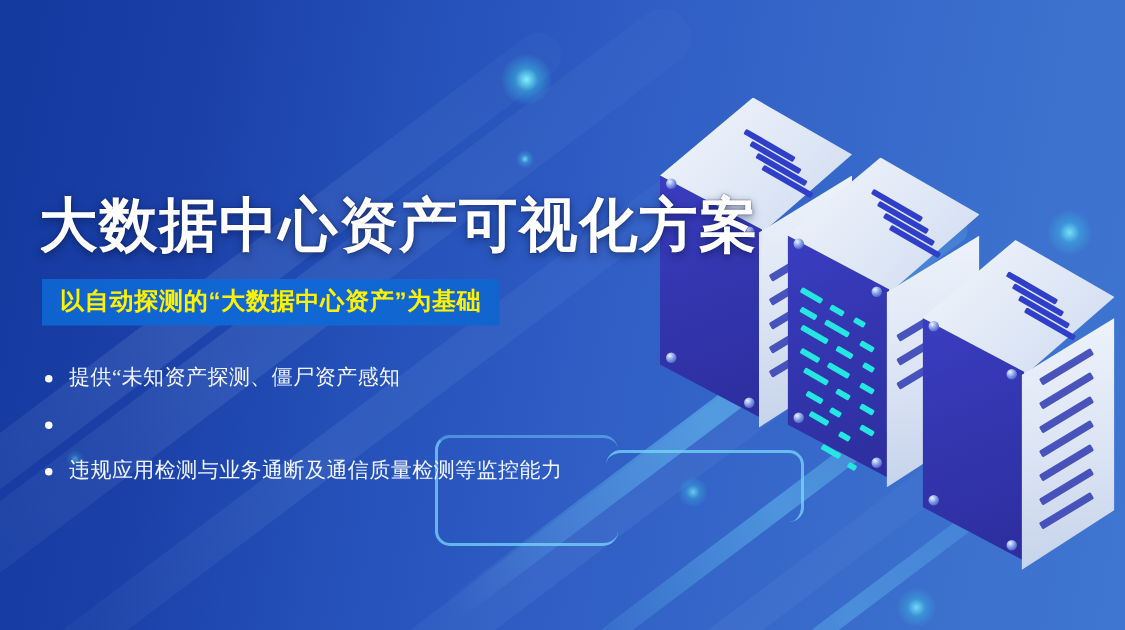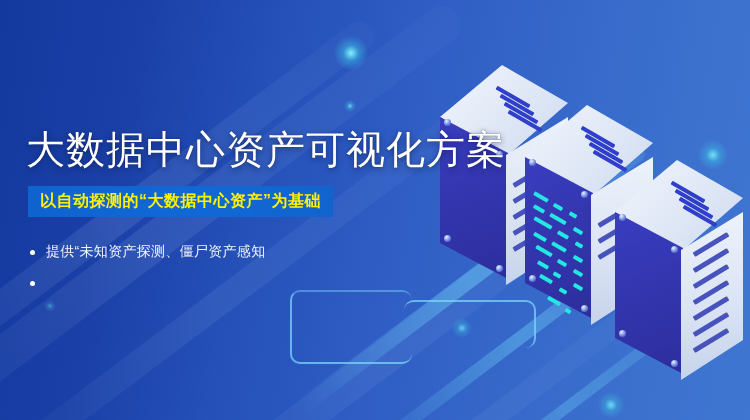--- a/index.html
+++ b/index.html
@@ -97,21 +97,21 @@
   .code-bar { position: absolute; background: #25e6e0; border-radius: 1px; }
 
   
   .content { position: absolute; left: 0; top: 0; width: 460px; height: 420px; }
 
   .title {
     position: absolute;
     left: 26px;
     top: 123px;
     font-size: 39px;
-    font-weight: 400;
+    font-weight: 700;
     letter-spacing: 1px;
     color: #ffffff;
     white-space: nowrap;
     text-shadow: 0 2px 6px rgba(8,20,70,0.55), 0 0 1px rgba(10,25,80,0.9);
   }
 
   .subtitle-banner {
     position: absolute;
     left: 28px;
     top: 186px;
@@ -128,20 +128,21 @@
     white-space: nowrap;
     letter-spacing: .5px;
   }
 
   .bullets { position: absolute; left: 30px; top: 238px; width: 420px; }
   .bullet-row {
     display: flex;
     align-items: center;
     height: 28px;
     margin-bottom: 3px;
+    font-family: Liberation Serif, serif;
   }
   .dot {
     width: 5px; height: 5px;
     border-radius: 50%;
     background: #ffffff;
     margin-right: 11px;
     flex: 0 0 auto;
   }
   .bullet-row .label {
     font-size: 14px;
@@ -280,16 +281,20 @@
     </div>
 
     <div class="bullets">
       <div class="bullet-row">
         <span class="dot"></span>
         <span class="label">提供“未知资产探测、僵尸资产感知</span>
       </div>
       <div class="bullet-row">
         <span class="dot"></span>
       </div>
+      <div class="bullet-row">
+        <span class="dot"></span>
+        <span class="label">违规应用检测与业务通断及通信质量检测等监控能力</span>
+      </div>
     </div>
 
   </div>
 </div>
 
 </body></html>

